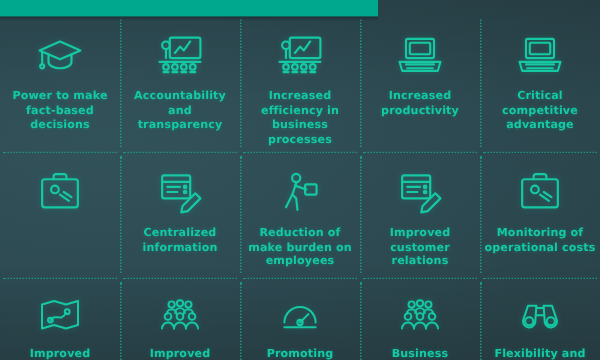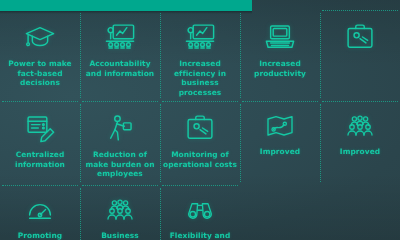--- a/index.html
+++ b/index.html
@@ -92,21 +92,21 @@
           <circle cx="9" cy="9" r="3"></circle>
             <path d="M9 13 v6"></path>
           <path d="M4 22 h32"></path>
           <circle cx="9" cy="26" r="2.2"></circle>
             <circle cx="16" cy="26" r="2.2"></circle>
           <circle cx="23" cy="26" r="2.2"></circle>
             <circle cx="30" cy="26" r="2.2"></circle>
           <path d="M7 30 h4 M14 30 h4 M21 30 h4 M28 30 h4"></path>
         </svg>
       </span>
-      <div class="label">Accountability and information</div>
+      <div class="label">Accountability and transparency</div>
     </div>
 
     <div class="cell">
       <span class="icon">
         <svg viewBox="0 0 40 34" fill="none" stroke="#14c9a4" stroke-width="1.7" stroke-linecap="round" stroke-linejoin="round">
           <rect x="12" y="3" width="24" height="16" rx="1.5"></rect>
           <path d="M16 15 l4-5 3 3 5-7"></path>
           <circle cx="9" cy="9" r="3"></circle>
             <path d="M9 13 v6"></path>
           <path d="M4 22 h32"></path>
@@ -125,20 +125,31 @@
         <svg viewBox="0 0 40 34" fill="none" stroke="#14c9a4" stroke-width="1.7" stroke-linecap="round" stroke-linejoin="round">
           <rect x="9" y="4" width="22" height="15" rx="1.5"></rect>
           <rect x="12" y="7" width="16" height="9" rx="1"></rect>
           <path d="M4 22 h32 l-2 7 H6 Z"></path>
           <path d="M9 24 h22 M10 27 h20"></path>
         </svg>
       </span>
       <div class="label">Increased productivity</div>
     </div>
 
+    <div class="cell">
+      <span class="icon">
+        <svg viewBox="0 0 40 34" fill="none" stroke="#14c9a4" stroke-width="1.7" stroke-linecap="round" stroke-linejoin="round">
+          <rect x="9" y="4" width="22" height="15" rx="1.5"></rect>
+          <rect x="12" y="7" width="16" height="9" rx="1"></rect>
+          <path d="M4 22 h32 l-2 7 H6 Z"></path>
+          <path d="M9 24 h22 M10 27 h20"></path>
+        </svg>
+      </span>
+      <div class="label">Critical competitive advantage</div>
+    </div>
 
     <div class="cell rowsep">
       <span class="icon">
         <svg viewBox="0 0 40 34" fill="none" stroke="#14c9a4" stroke-width="1.7" stroke-linecap="round" stroke-linejoin="round">
           <path d="M15 7 v-2 a2 2 0 0 1 2-2 h6 a2 2 0 0 1 2 2 v2"></path>
           <rect x="6" y="7" width="28" height="22" rx="2"></rect>
           <circle cx="16" cy="15" r="3"></circle>
           <path d="M20 19 l7 5 M23 17 l6 4"></path>
         </svg>
       </span>
@@ -164,20 +175,33 @@
           <circle cx="17" cy="6" r="3.2"></circle>
           <path d="M17 10 l-3 9 3 3 1 9"></path>
           <path d="M14 19 l-5 10"></path>
           <path d="M16 12 l9 3"></path>
           <rect x="24" y="11" width="9" height="8" rx="1"></rect>
         </svg>
       </span>
       <div class="label">Reduction of make burden on employees</div>
     </div>
 
+    <div class="cell rowsep">
+      <span class="icon">
+        <svg viewBox="0 0 40 34" fill="none" stroke="#14c9a4" stroke-width="1.7" stroke-linecap="round" stroke-linejoin="round">
+          <rect x="6" y="4" width="22" height="18" rx="1.5"></rect>
+          <path d="M6 9 h22"></path>
+          <path d="M10 13 h10 M10 17 h8"></path>
+          <circle cx="24" cy="13" r="1"></circle>
+            <circle cx="24" cy="17" r="1"></circle>
+          <path d="M22 28 l10-10 4 4 -10 10 -5 1 Z"></path>
+        </svg>
+      </span>
+      <div class="label">Improved customer relations</div>
+    </div>
 
     <div class="cell rowsep">
       <span class="icon">
         <svg viewBox="0 0 40 34" fill="none" stroke="#14c9a4" stroke-width="1.7" stroke-linecap="round" stroke-linejoin="round">
           <path d="M15 7 v-2 a2 2 0 0 1 2-2 h6 a2 2 0 0 1 2 2 v2"></path>
           <rect x="6" y="7" width="28" height="22" rx="2"></rect>
           <circle cx="16" cy="15" r="3"></circle>
           <path d="M20 19 l7 5 M23 17 l6 4"></path>
         </svg>
       </span>

